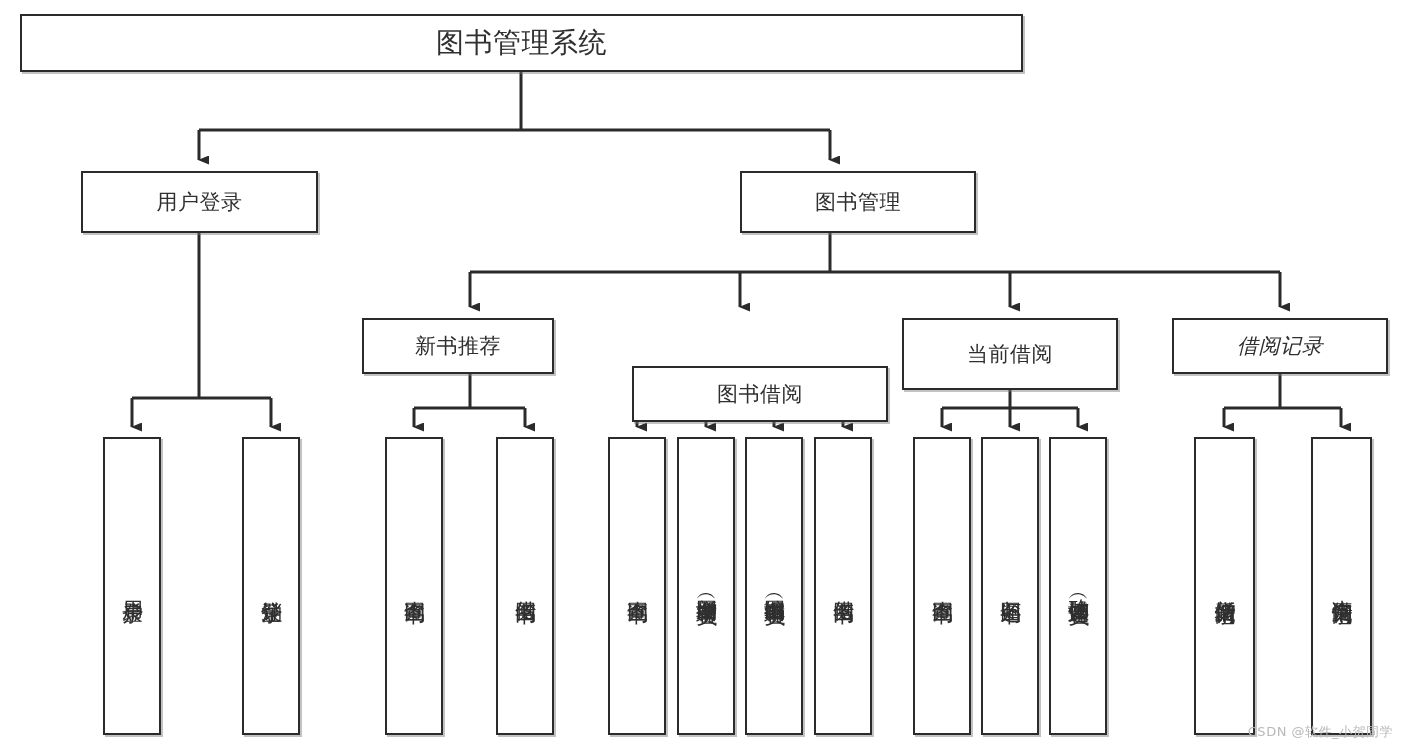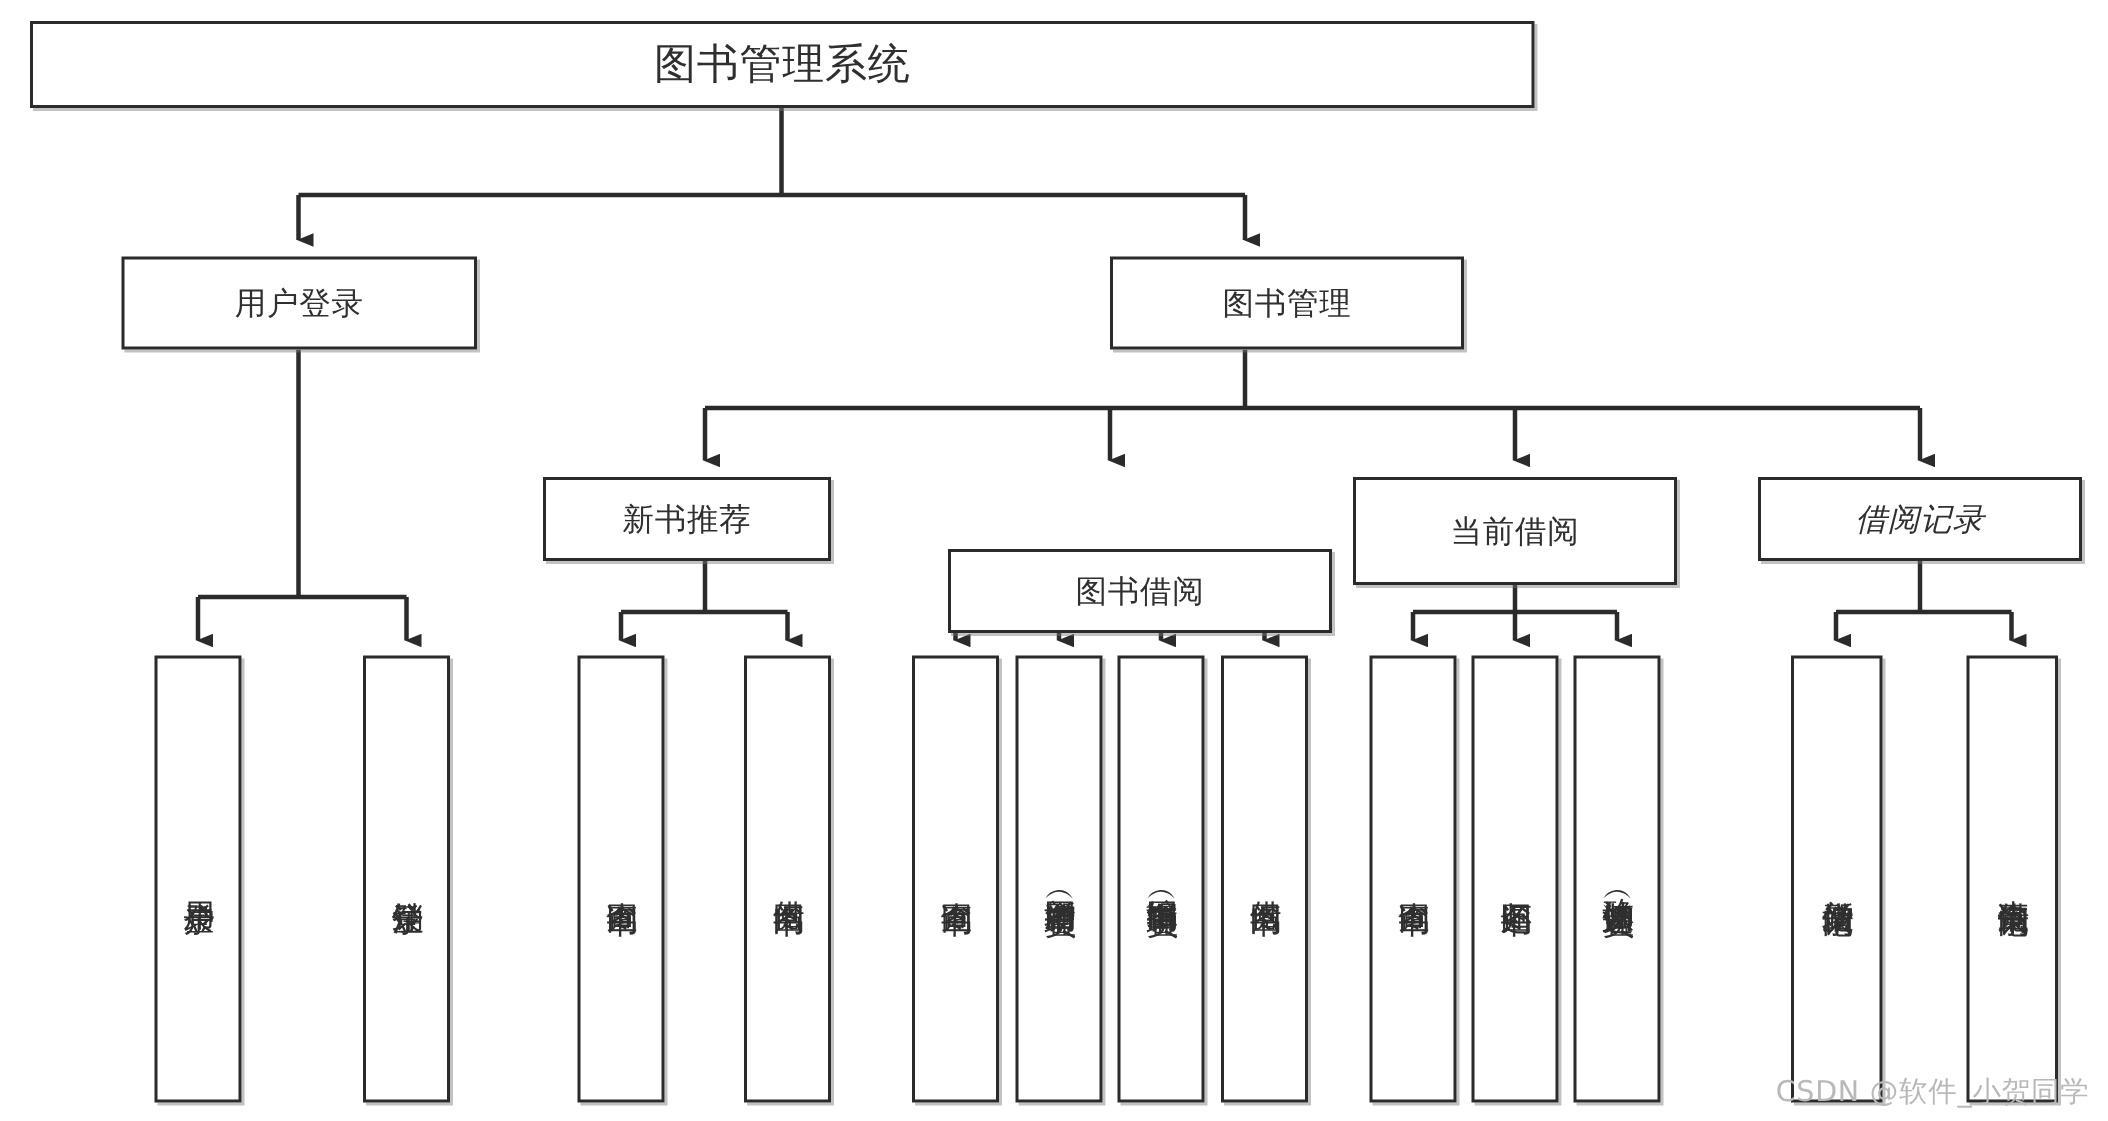--- a/index.html
+++ b/index.html
@@ -60,21 +60,21 @@
     font-size: 21px;
     line-height: 1.32;
     letter-spacing: 1px;
     color: #2f2f2f;
     white-space: nowrap;
   }
   #watermark {
     position: absolute;
     right: 12px;
     bottom: 6px;
-    font-size: 19px;
+    font-size: 13px;
     color: #b9b9b9;
     white-space: nowrap;
     letter-spacing: 0.5px;
     pointer-events: none;
   }
 </style>
 </head>
 <body>
 
 <div id="canvas">

